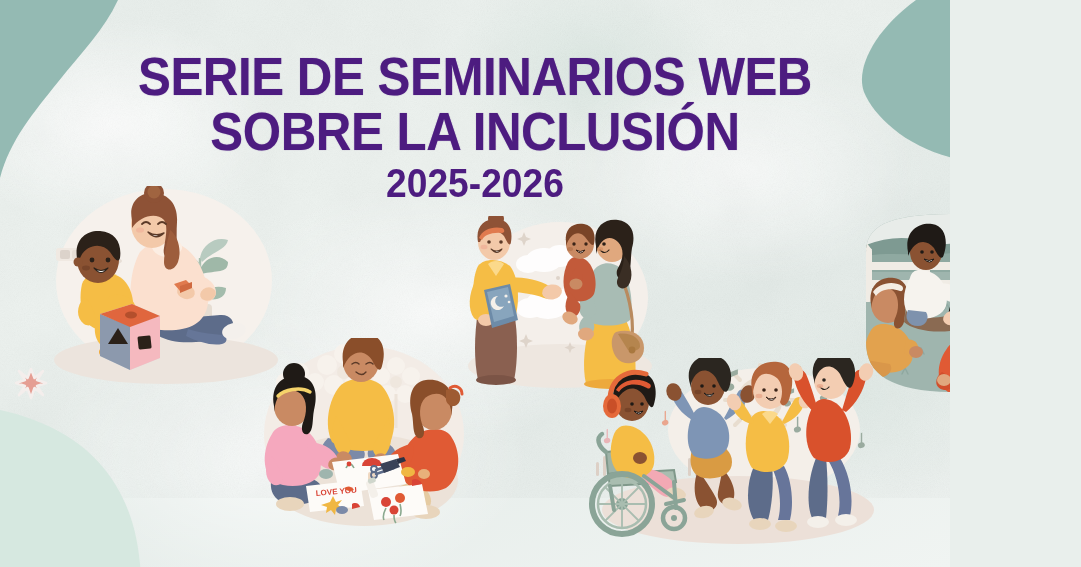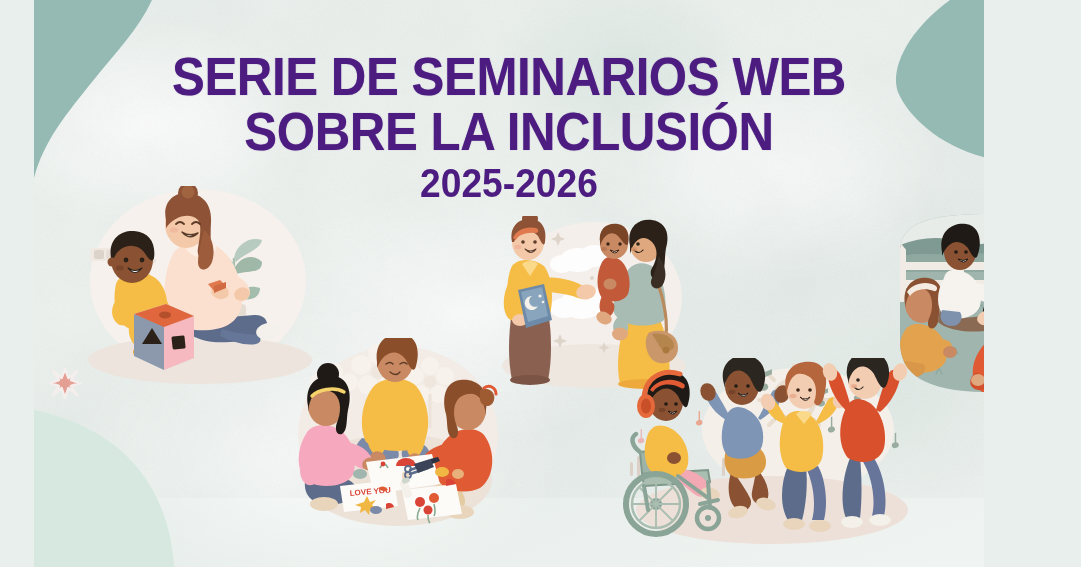--- a/index.html
+++ b/index.html
@@ -5,21 +5,20 @@
 <style>
   html,body{margin:0;padding:0;}
   body{
     width:1081px;height:567px;overflow:hidden;
     font-family:"Liberation Sans", sans-serif;
     background:#e9efec;
   }
   .banner{
     position:relative;width:950px;height:567px;overflow:hidden;
     background:#ef4444;
-    margin-left:34px;
   }
   
   .paper{
     position:absolute;inset:0;
     background:
       radial-gradient(ellipse 240px 150px at 12% 22%, rgba(255,255,255,.85), rgba(255,255,255,0) 70%),
       radial-gradient(ellipse 300px 180px at 46% 55%, rgba(255,255,255,.8), rgba(255,255,255,0) 72%),
       radial-gradient(ellipse 260px 160px at 78% 30%, rgba(255,255,255,.7), rgba(255,255,255,0) 72%),
       radial-gradient(ellipse 340px 200px at 30% 80%, rgba(255,255,255,.75), rgba(255,255,255,0) 72%),
       radial-gradient(ellipse 200px 140px at 62% 12%, rgba(214,228,222,.65), rgba(214,228,222,0) 70%),

